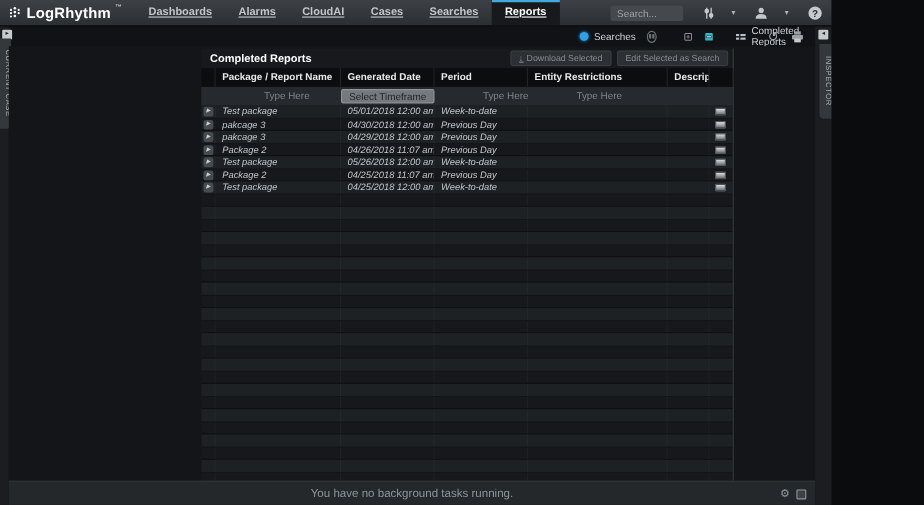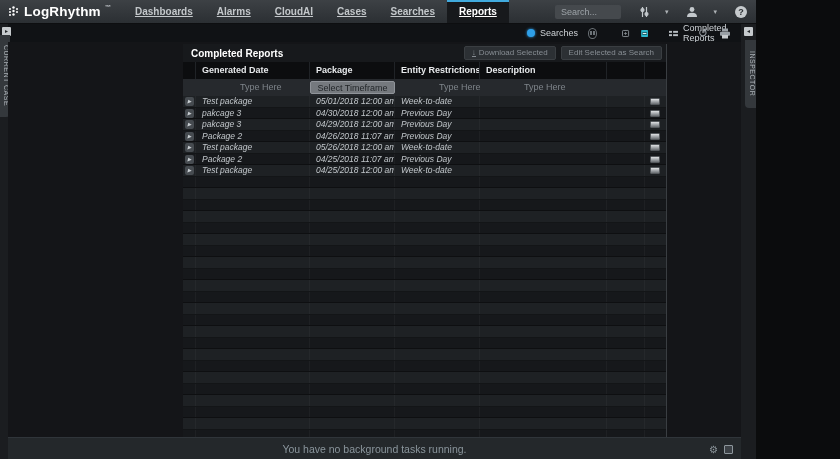--- a/index.html
+++ b/index.html
@@ -211,22 +211,23 @@
             <span>Download Selected</span>
           </button>
           <button class="btn">
             <span>Edit Selected as Search</span>
           </button>
         </div>
       </div>
 
       <div class="grid thead">
         <div class="cell"></div>
+        <div class="cell">Package / Report Name</div>
         <div class="cell">Generated Date</div>
-        <div class="cell">Package</div>
+        <div class="cell">Period</div>
         <div class="cell">Entity Restrictions</div>
         <div class="cell">Description</div>
         <div class="cell"></div>
       </div>
 
       <div class="grid filter">
         <div class="cell"></div>
         <div class="cell">Type Here</div>
         <div class="tfbtn">Select Timeframe</div>
         <div class="cell">Type Here</div>

